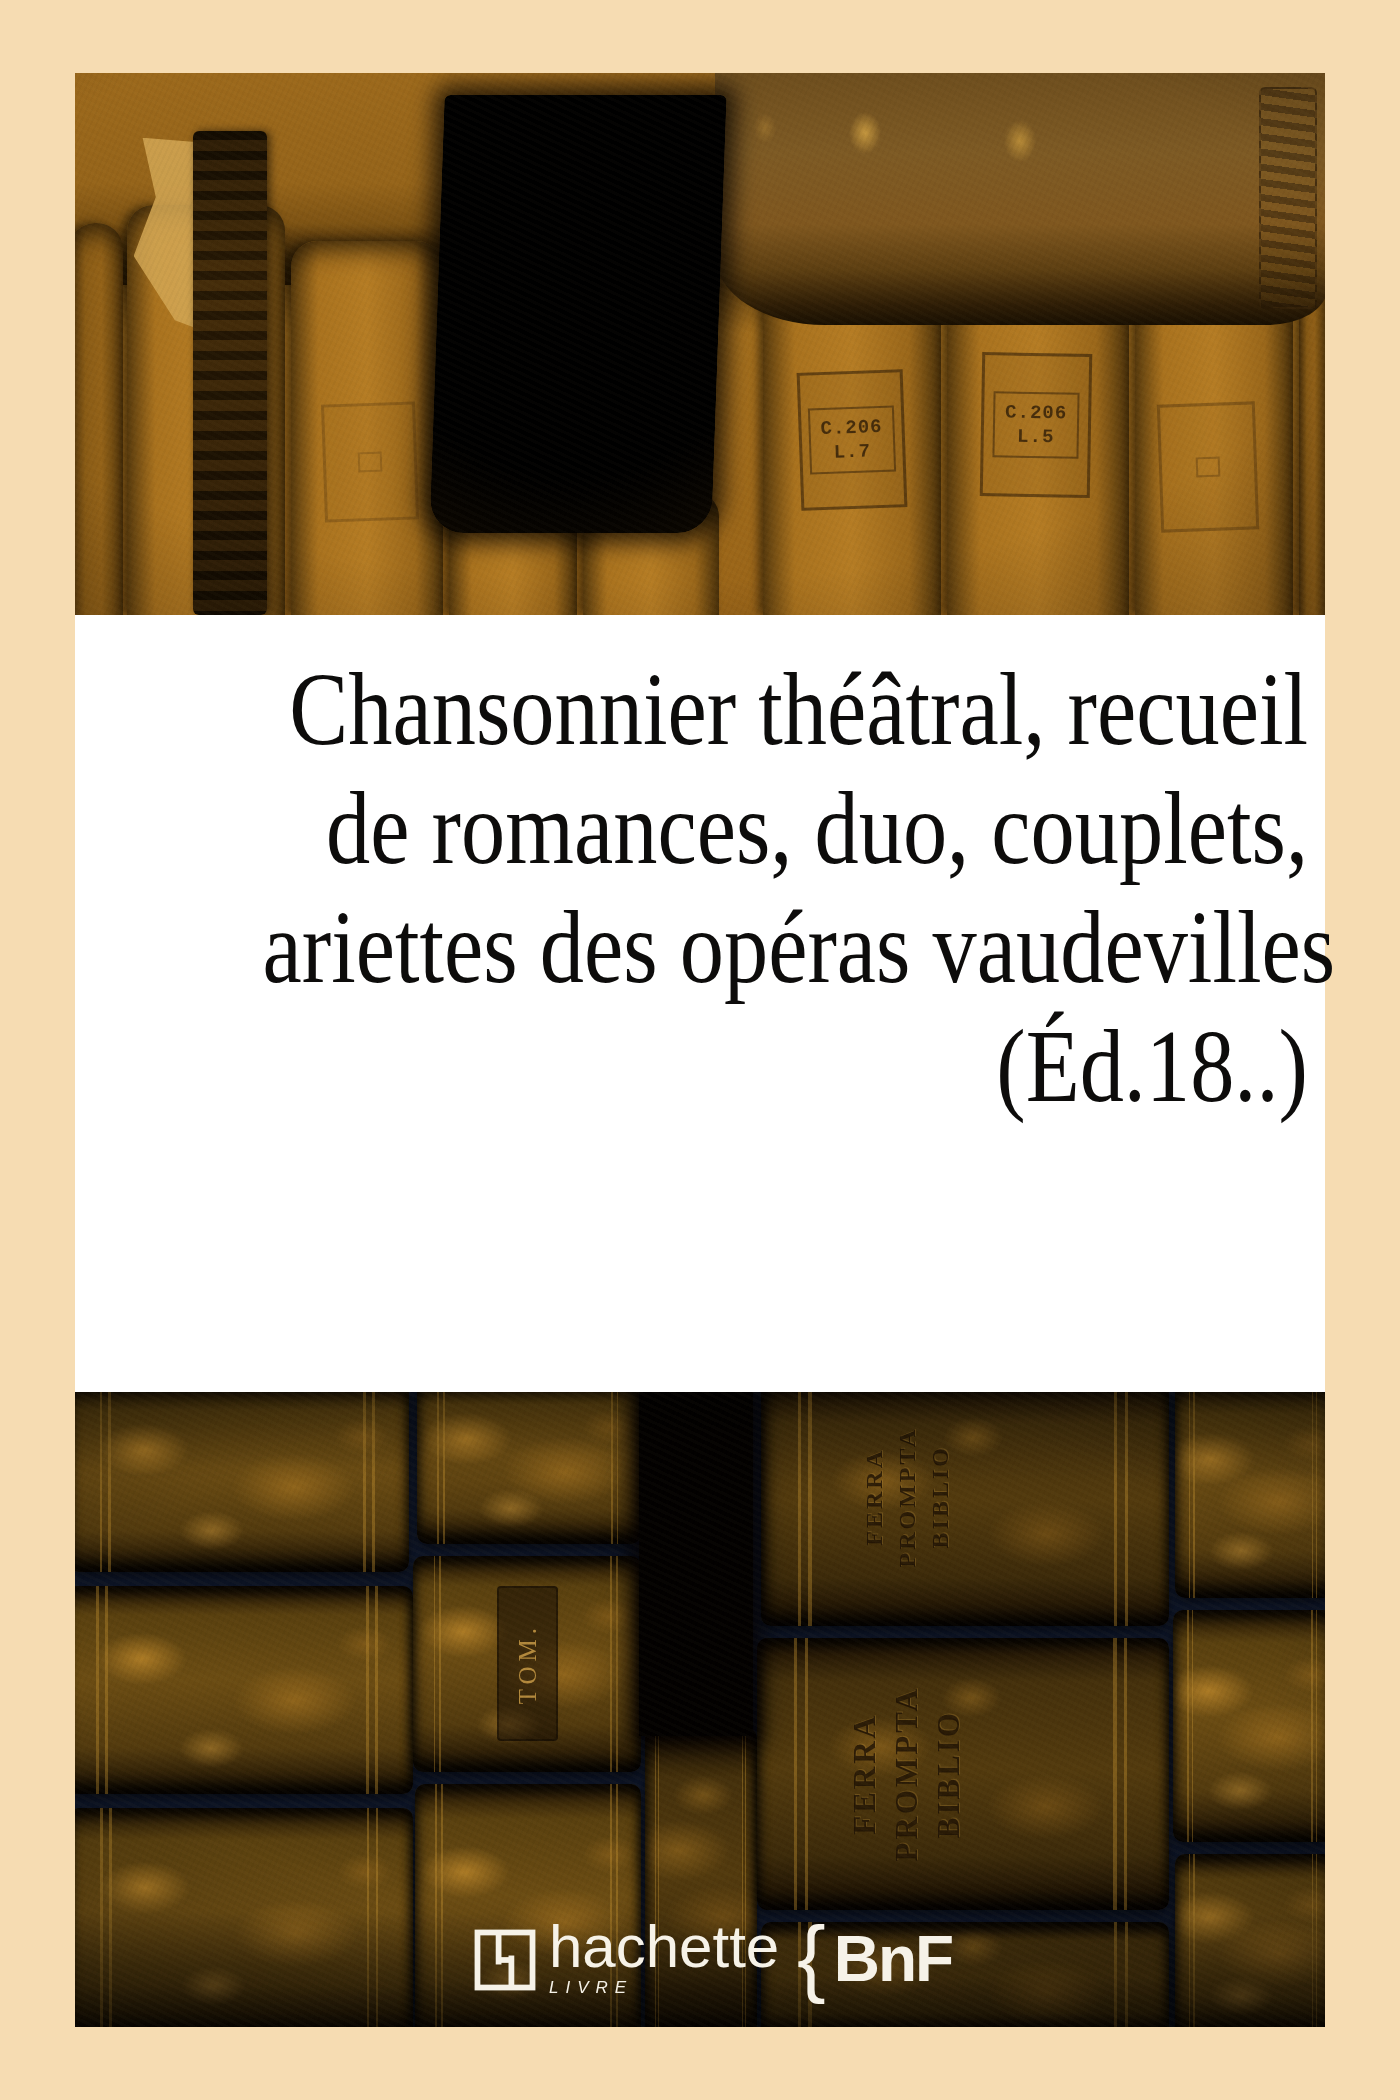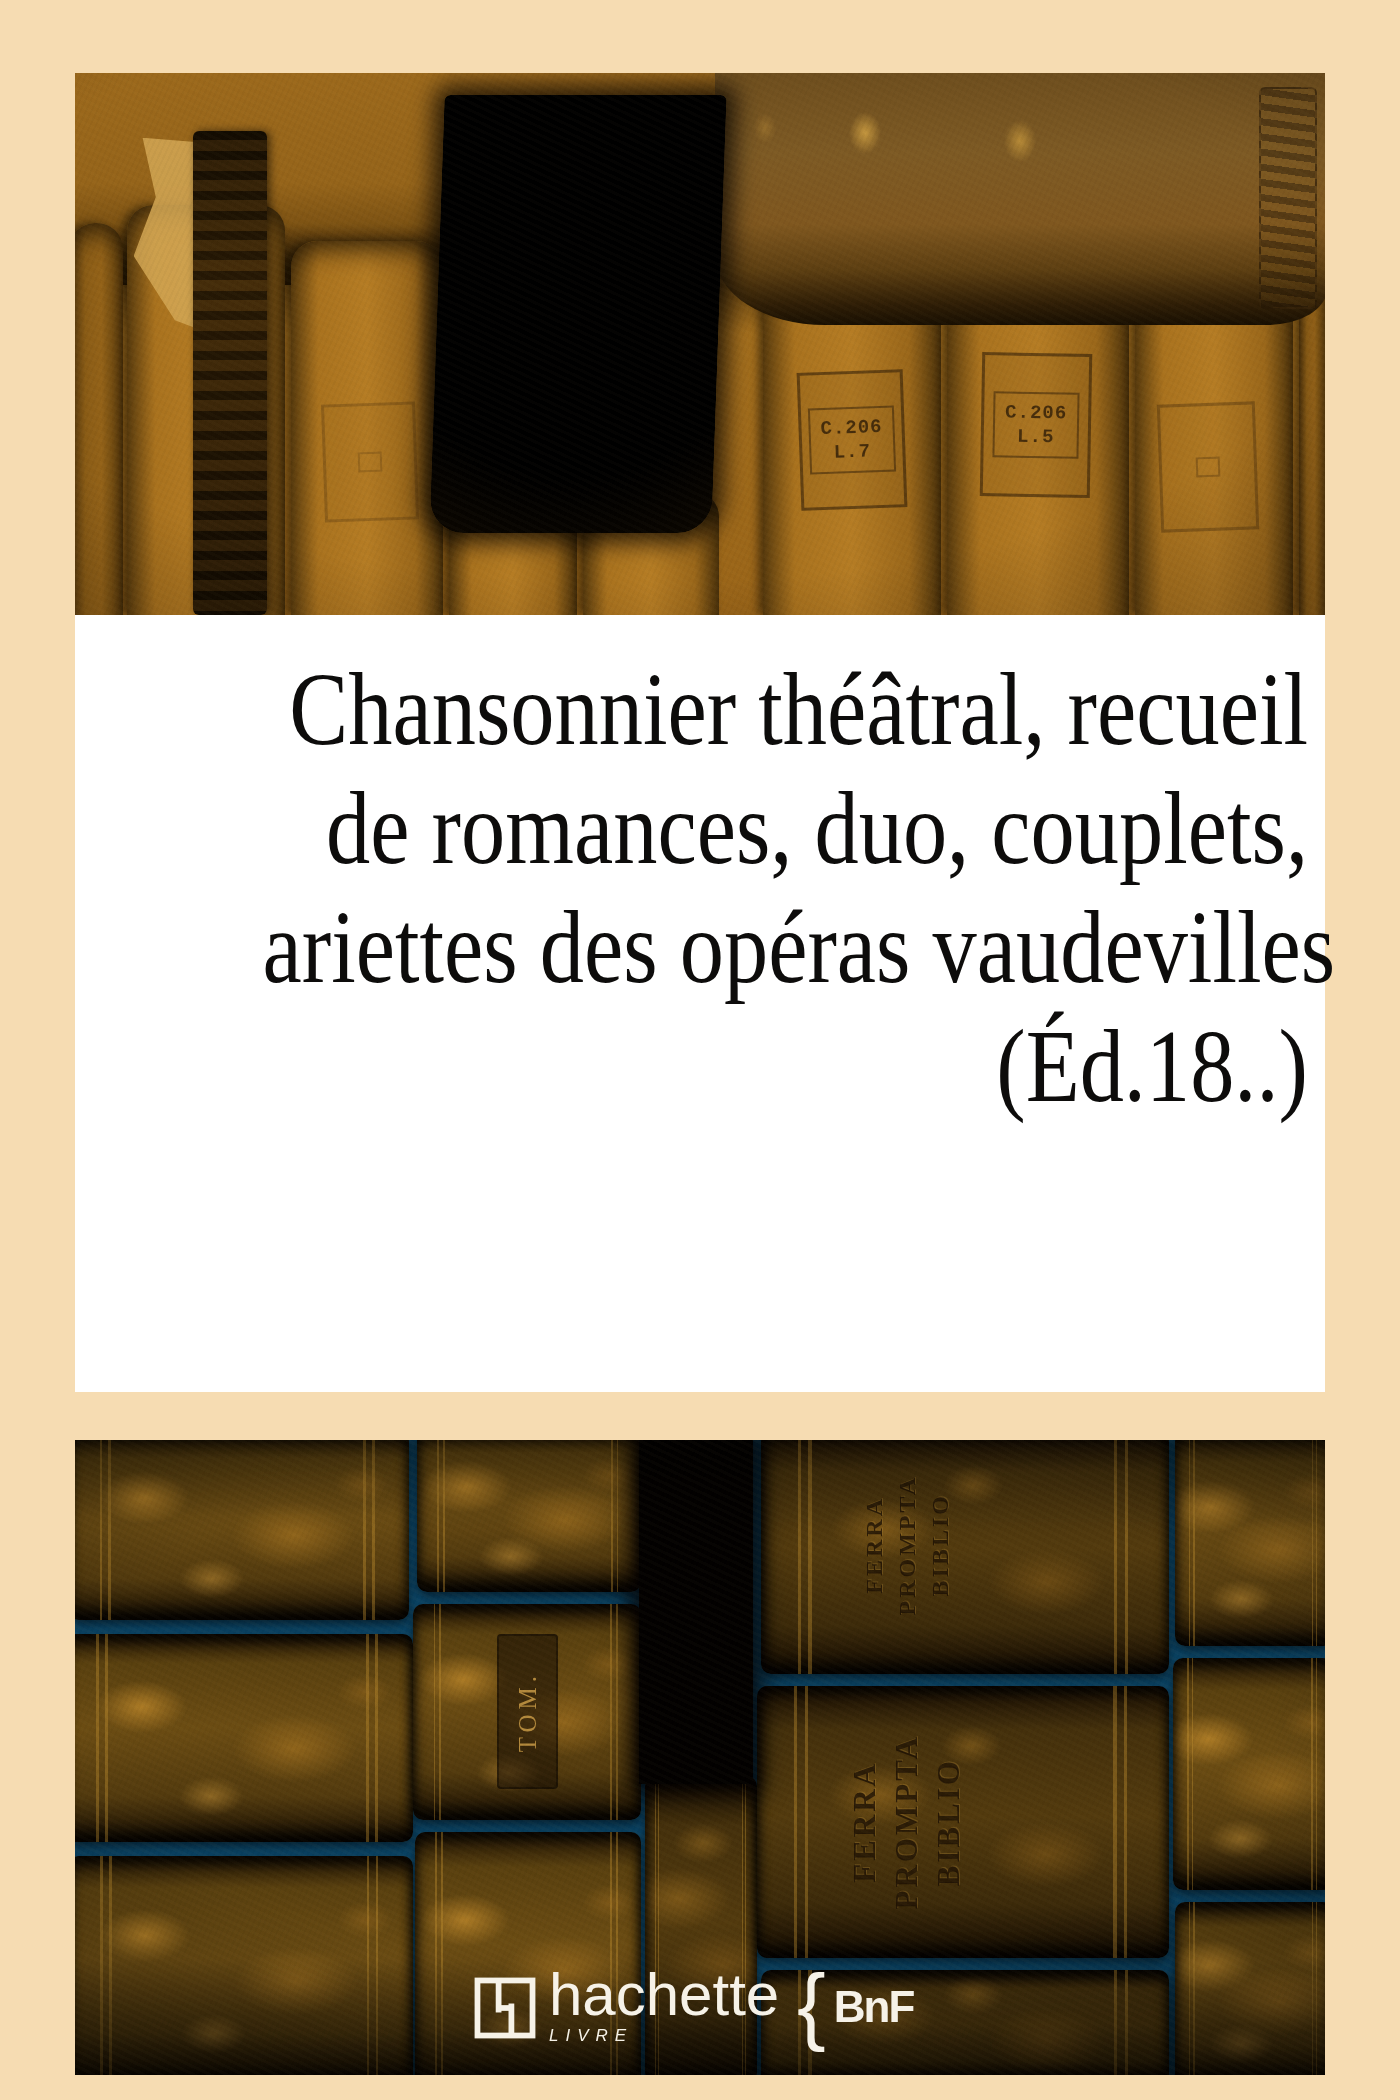--- a/index.html
+++ b/index.html
@@ -2,21 +2,21 @@
 <html><head>
 <meta charset="utf-8">
 <style>
   html,body{margin:0;padding:0;}
   body{width:1400px;height:2100px;font-family:"Liberation Sans","DejaVu Sans",sans-serif;}
   .page{position:relative;width:1400px;height:2100px;overflow:hidden;background:#f6dcb2;padding-left:44px;}
 
   
   .photo{position:absolute;left:75px;width:1250px;overflow:hidden;}
   .top-photo{top:73px;height:542px;background:linear-gradient(180deg,#9a671b,#a5701e 45%,#996418);}
-  .bottom-photo{top:1392px;height:635px;background:#0c4a6e;margin-top:48px;}
+  .bottom-photo{top:1392px;height:635px;background:#0f172a;}
 
   
   .tp-shelf{position:absolute;left:0;top:0;width:372px;height:212px;
     background:linear-gradient(180deg,#9c691c 0%,#95641a 52%,#7c5213 72%,#442c09 88%,#241603 100%);}
   .tp-shade{position:absolute;left:0;top:150px;width:700px;height:110px;
     background:linear-gradient(180deg,rgba(25,15,3,0) 0%,rgba(25,15,3,.55) 45%,rgba(25,15,3,0) 100%);}
   .tp-lying{position:absolute;left:640px;top:0;width:612px;height:252px;
     background:
       radial-gradient(26px 34px at 150px 60px, rgba(222,172,72,.75), transparent 62%),
       radial-gradient(26px 34px at 305px 68px, rgba(215,165,66,.65), transparent 62%),
@@ -126,21 +126,21 @@
 
   
   .logos{position:absolute;inset:0;color:#f6f2e8;}
   .h-icon{position:absolute;left:398px;top:536px;width:64px;height:64px;}
   .h-icon svg{display:block;width:100%;height:100%;}
   .h-word{position:absolute;left:474px;top:525px;line-height:1;}
   .hach{font-size:60px;letter-spacing:0;}
   .livre{font-size:17px;letter-spacing:7px;margin-top:2px;font-style:italic;}
   .bnf{position:absolute;left:722px;top:524px;display:flex;align-items:center;}
   .brace{font-size:86px;font-weight:300;line-height:1;margin-right:8px;transform:translateY(-3px);}
-  .bnf-text{font-size:44px;font-weight:bold;letter-spacing:-2px;line-height:1;text-align:right;}
+  .bnf-text{font-size:64px;font-weight:bold;letter-spacing:-2px;line-height:1;text-align:right;}
 </style>
 </head>
 <body>
 
 <div class="page">
 
   <div class="photo top-photo">
     <div class="tp-shelf"></div>
     <div class="tp-shade"></div>
 

